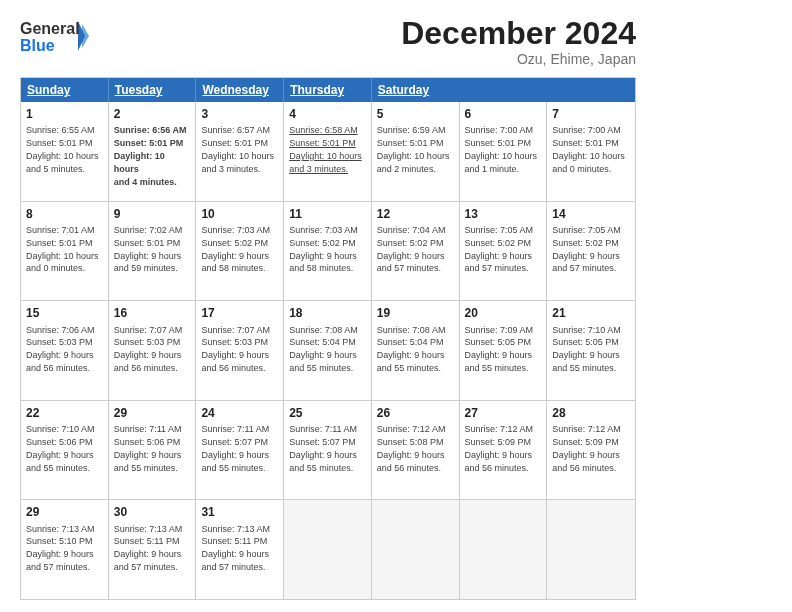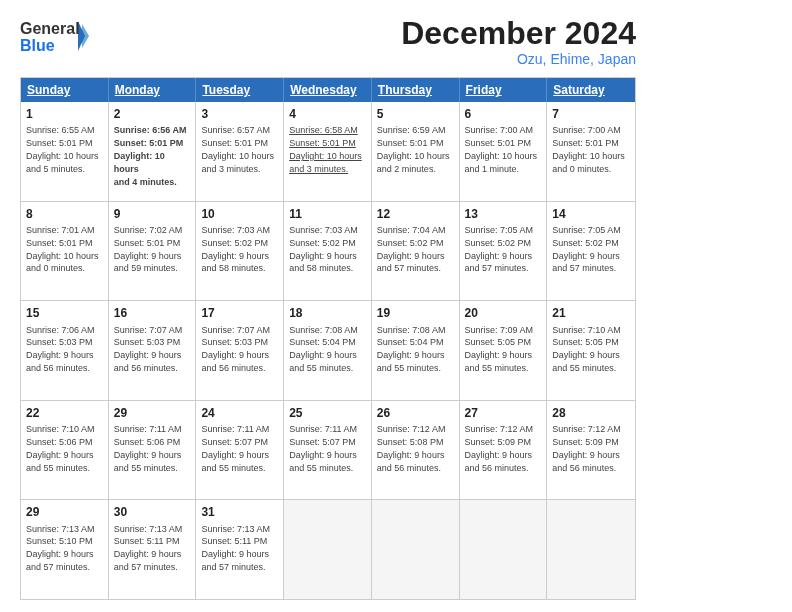--- a/index.html
+++ b/index.html
@@ -36,21 +36,21 @@
       text-align: right;
     }
     .main-title {
       font-size: 32px;
       font-weight: bold;
       color: #222;
       line-height: 1.1;
     }
     .subtitle {
       font-size: 14px;
-      color: #3b82f6;
+      color: #737373;
     }
     .calendar {
       flex: 1;
       display: flex;
       flex-direction: column;
       border: 1px solid #ccc;
     }
     .cal-header {
       display: grid;
       grid-template-columns: repeat(7, 1fr);
@@ -125,25 +125,23 @@
     </div>
     <div class="title-block">
       <div class="main-title">December 2024</div>
       <div class="subtitle">Ozu, Ehime, Japan</div>
     </div>
   </div>
 
   <div class="calendar">
     <div class="cal-header">
       <div class="cal-header-cell">Sunday</div>
-      <div class="cal-header-cell">Monday</div>
       <div class="cal-header-cell">Tuesday</div>
       <div class="cal-header-cell">Wednesday</div>
       <div class="cal-header-cell">Thursday</div>
-      <div class="cal-header-cell">Friday</div>
       <div class="cal-header-cell">Saturday</div>
     </div>
 
     <div class="cal-body" id="cal-body">
     <div class="cal-row">
           <div class="cal-cell"><span class="day-number">1</span><span class="cell-info" style="white-space: pre-line;">Sunrise: 6:55 AM
 Sunset: 5:01 PM
 Daylight: 10 hours
 and 5 minutes.</span></div>
           <div class="cal-cell"><span class="day-number">2</span><span class="cell-info" style="white-space: pre-line; font-weight: bold;">Sunrise: 6:56 AM

